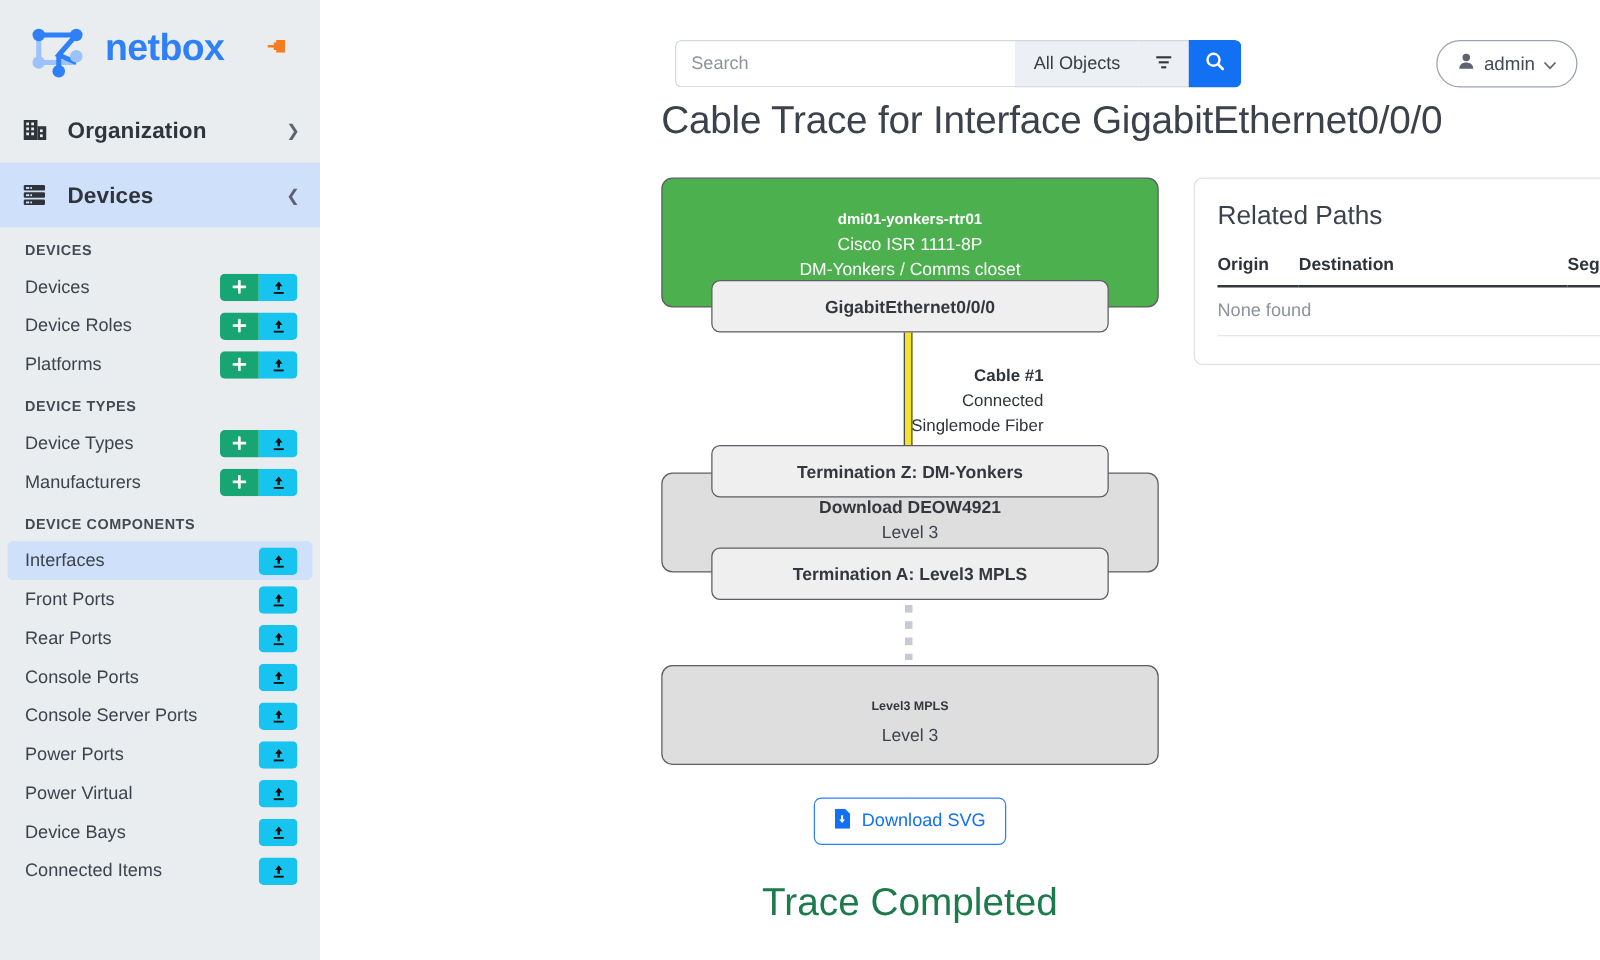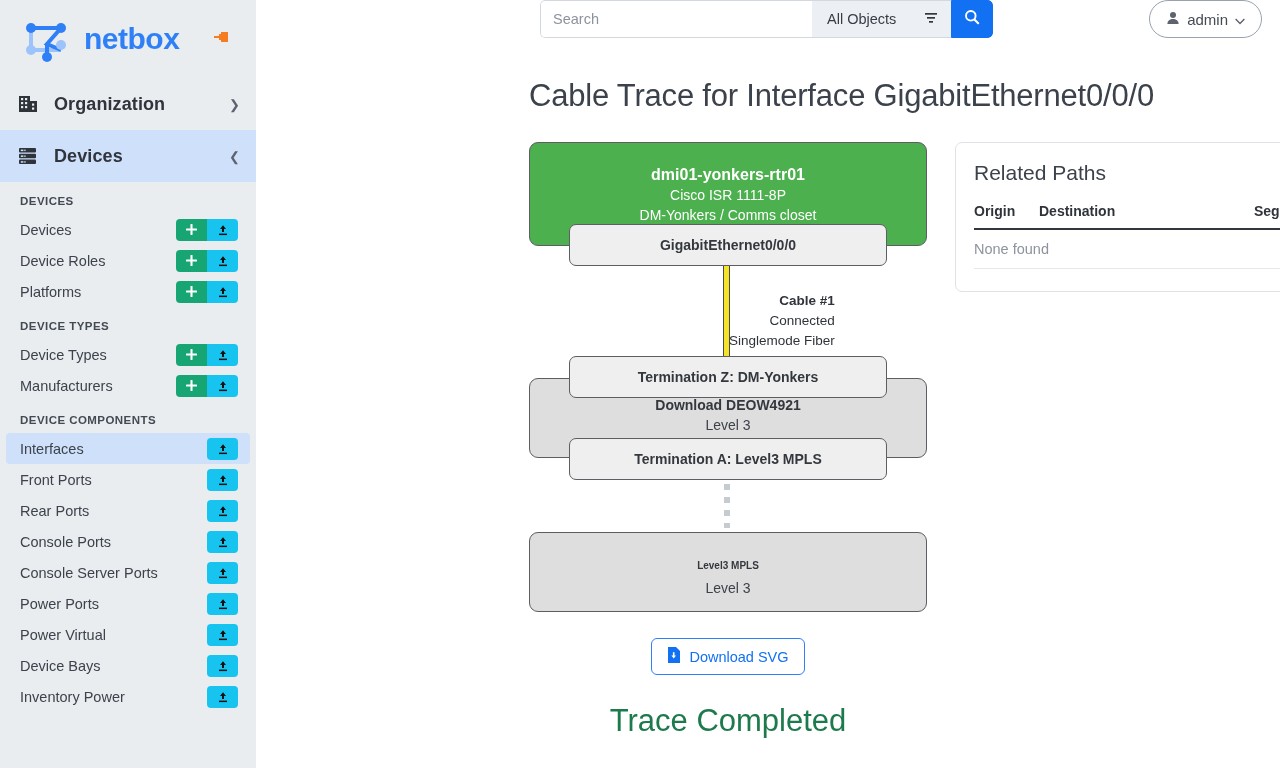--- a/index.html
+++ b/index.html
@@ -74,21 +74,21 @@
     display: flex; align-items: center; justify-content: center;
     cursor: pointer;
   }
   .btn-add { background: #17a673; }
   .btn-imp { background: #17c4f0; }
   .only-imp { border-radius: 4px; overflow: hidden; }
 
   
   .main { flex: 1 1 auto; height: 768px; position: relative; background:#fff; overflow: hidden;}
   .topbar {
-    height: 70px; display: flex; align-items: flex-start;
+    height: 70px; display: flex; align-items: flex-end;
     padding: 0 18px 0 0;
   }
   .search-wrap {
     display: flex; align-items: stretch; height: 38px;
     margin: 0 auto 0 284px;
     border-radius: 5px; overflow: hidden;
   }
   .search-input {
     width: 272px; height: 38px;
     border: 1px solid #d3d7de; border-right: none;
@@ -136,21 +136,21 @@
   .trace { position: relative; width: 398px; }
   .node {
     border: 1px solid #5d5d63; border-radius: 9px;
     text-align: center; position: relative;
   }
   .node-device {
     background: #4cb04e; color: #fff;
     height: 104px; padding-top: 22px;
     width: 398px;
   }
-  .node-device .t1 { font-size: 16px; font-weight: 700; line-height: 20px; }
+  .node-device .t1 { font-size: 12px; font-weight: 700; line-height: 20px; }
   .node-device .t2 { font-size: 14px; font-weight: 400; line-height: 20px; }
   .node-device .t3 { font-size: 14px; font-weight: 400; line-height: 20px; }
 
   .node-term {
     background: #efefef; width: 318px;
     height: 42px; line-height: 40px;
     font-size: 14px; font-weight: 700; color: #34383e;
     margin: -22px auto 0 auto; position: relative; z-index: 3;
     border-radius: 7px;
   }
@@ -473,21 +473,21 @@
       <span class="btns only-imp">
         <span class="btn-imp">
           <svg width="12" height="12" viewBox="0 0 12 12">
               <path d="M6 1.2 L9 5 H7 V8 H5 V5 H3 Z" fill="#111"></path>
               <rect x="2" y="9.6" width="8" height="1.5" fill="#111"></rect>
             </svg>
         </span>
       </span>
     </div>
     <div class="nav-item">
-      <span class="n-label">Inventory Power</span>
+      <span class="n-label">Connected Items</span>
       <span class="btns only-imp">
         <span class="btn-imp">
           <svg width="12" height="12" viewBox="0 0 12 12">
               <path d="M6 1.2 L9 5 H7 V8 H5 V5 H3 Z" fill="#111"></path>
               <rect x="2" y="9.6" width="8" height="1.5" fill="#111"></rect>
             </svg>
         </span>
       </span>
     </div>
   </div>

